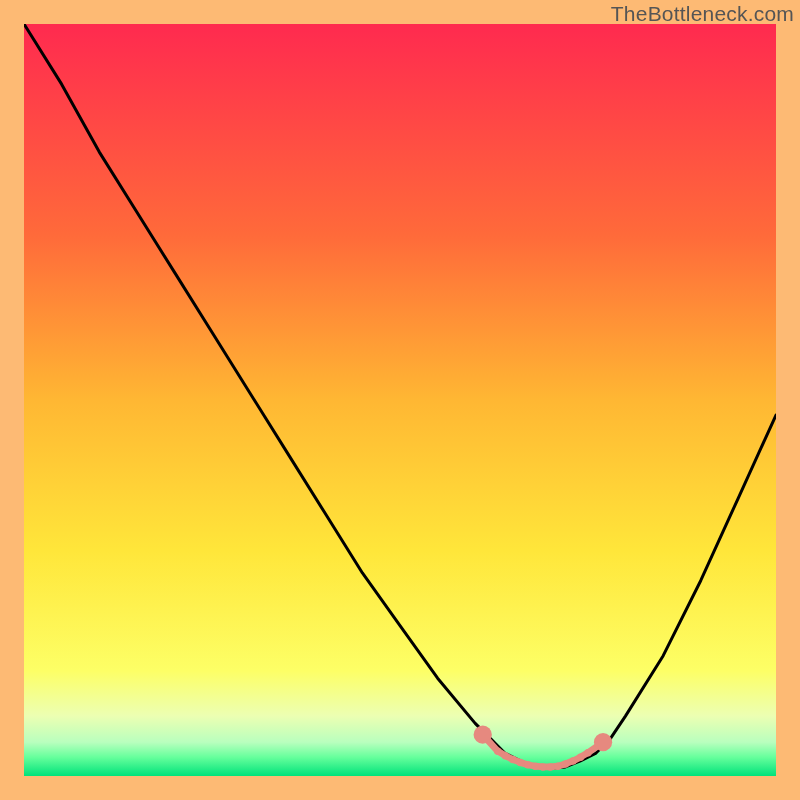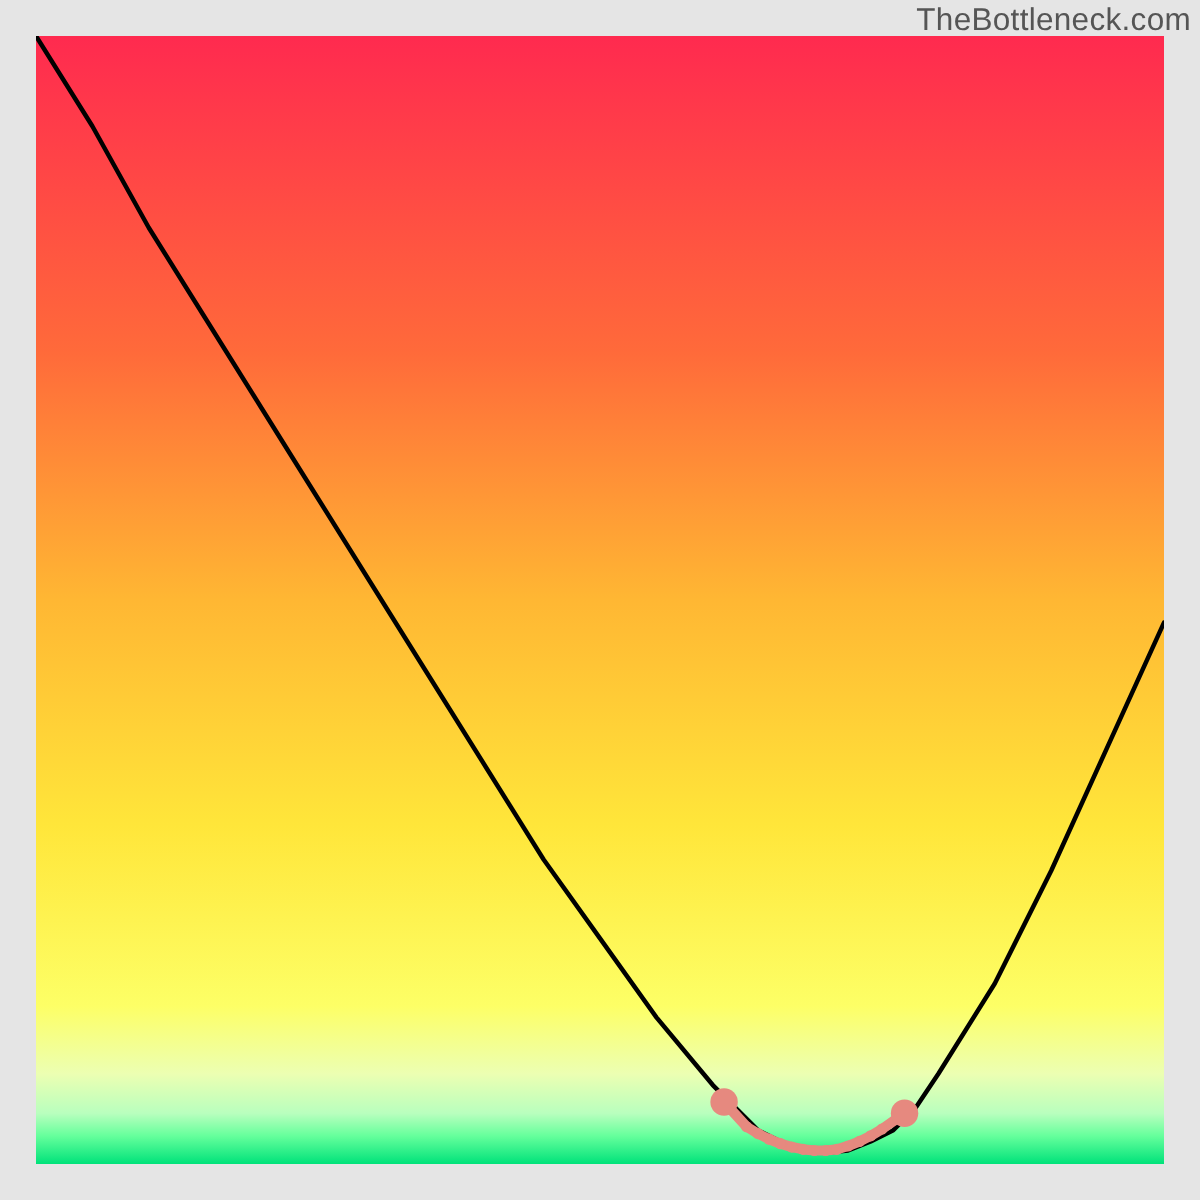--- a/index.html
+++ b/index.html
@@ -10,21 +10,21 @@
     background: #000;
     overflow: hidden;
     font-family: Arial, Helvetica, sans-serif;
   }
   .frame {
     position: absolute;
     left: 0;
     top: 0;
     width: 800px;
     height: 800px;
-    background: #e5e5e5;
+    background: #fdba74;
   }
   .plot-area {
     position: absolute;
     left: 24px;
     top: 24px;
     width: 752px;
     height: 752px;
   }
   .watermark {
     position: absolute;

